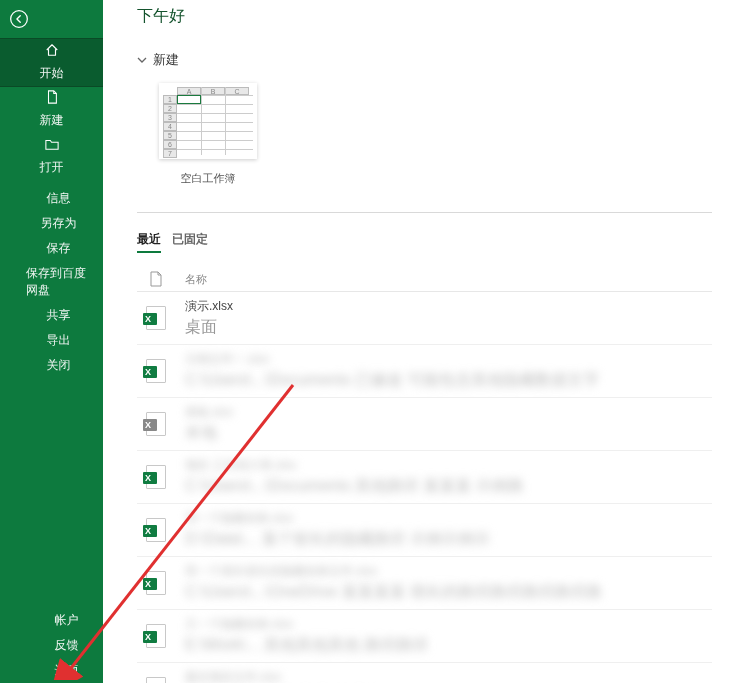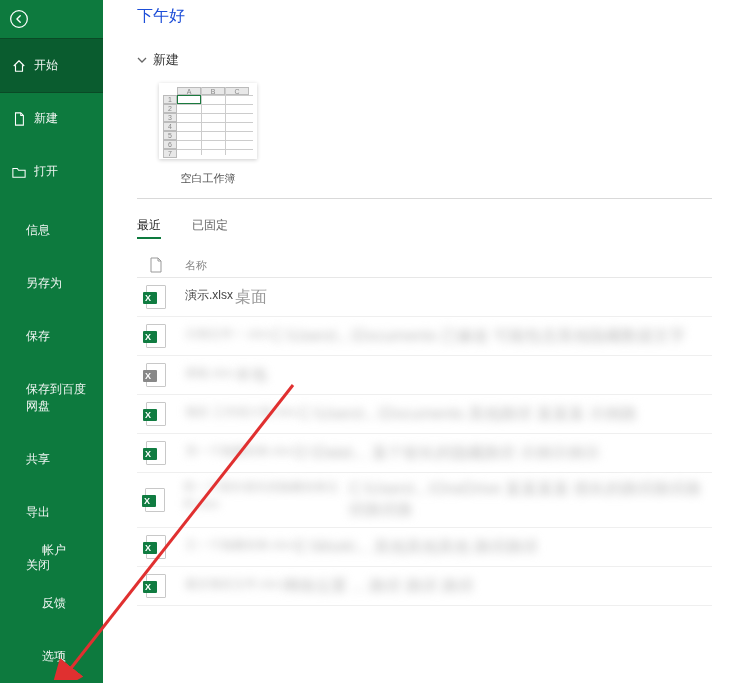--- a/index.html
+++ b/index.html
@@ -12,66 +12,67 @@
   font-size: 12px;
 }
 .back-btn {
   width: 32px; height: 32px; display: flex; align-items: center; justify-content: center;
   cursor: pointer; margin: 3px 0 0 3px;
 }
 .back-btn svg { width: 20px; height: 20px; }
 
 .side-item {
   display: flex; align-items: center; gap: 8px;
-  padding: 18px 12px; cursor: pointer; font-size: 12px;
+  padding: 4px 12px; cursor: pointer; font-size: 12px;
   color: #f0f5f2;
+  flex-direction: column;
 }
 .side-item.selected { background: #0a5c2f; outline: 1px solid #0a4a26; }
 .side-item.indent { padding-left: 26px; }
 .side-item.disabled { color: #5e9b7a; }
 .side-icon { width: 14px; height: 14px; display: inline-flex; align-items: center; justify-content: center; flex-shrink:0;}
 .side-icon svg { width: 14px; height: 14px; }
 
 .sidebar-top { margin-top: 4px; }
 .sidebar-bottom { position: absolute; bottom: 0; left: 16px; right: 0; }
 
 .main {
   position: absolute; left: 103px; top: 0; right: 0; bottom: 0;
   background: #fff; padding: 6px 0 0 34px; overflow: hidden;
 }
-.greeting { font-size: 16px; color: #1d4ed8; margin-bottom: 24px; font-weight: normal; font-family: Liberation Mono, monospace;}
+.greeting { font-size: 16px; color: #14532d; margin-bottom: 24px; font-weight: normal; font-family: Liberation Mono, monospace;}
 .sect-hdr { display: flex; align-items: center; gap: 6px; font-size: 13px; color: #333; margin-bottom: 14px; cursor: pointer; }
 .sect-hdr .chev { width: 10px; height: 10px; }
 
-.template-row { display: flex; gap: 20px; margin-left: 22px; margin-bottom: 12px; }
+.template-row { display: flex; gap: 20px; margin-left: 22px; margin-bottom: 26px; }
 .template-card { width: 98px; text-align: center; cursor: pointer; }
 .tmpl-thumb {
   width: 98px; height: 76px; background: #fff; box-shadow: 0 1px 4px rgba(0,0,0,.2);
   position: relative; font-size: 7px; color: #888;
 }
 .tmpl-grid { position: absolute; inset: 4px; }
 .tmpl-grid .colh { position:absolute; top:0; height:8px; width:24px; background:#e8e8e8; border:1px solid #bbb; text-align:center; line-height:7px;}
 .tmpl-grid .rowh { position:absolute; left:0; width:14px; height:9px; background:#e8e8e8; border:1px solid #bbb; text-align:center; line-height:8px;}
 .tmpl-grid .cell-sel { position:absolute; border:1.5px solid #1a7a3e; background:#fff; }
 .tmpl-grid .gl { position:absolute; background:#ccc; }
 .tmpl-label { font-size: 11px; color: #555; margin-top: 12px; display: block;}
 
 .hr { border: none; border-top: 1px solid #d9d9d9; margin: 0 30px 18px 0; }
 
-.tabs { display: flex; gap: 31px; font-size: 12px; margin-bottom: 14px; }
+.tabs { display: flex; gap: 11px; font-size: 12px; margin-bottom: 14px; font-weight: bold; }
 .tab { color: #666; padding-bottom: 3px; cursor: pointer; }
 .tab.active { color: #222; border-bottom: 2px solid #0d7a3e; }
 
 .list { margin-right: 30px; }
 .list-hdr { display: flex; align-items: center; gap: 18px; font-size: 11px; color: #888; padding: 4px 8px; border-bottom: 1px solid #e7e7e7; }
 .file-ico-col { width: 22px; display:flex; align-items:center; justify-content:center;}
 
 .row { display: flex; align-items: center; gap: 18px; padding: 6px 8px; border-bottom: 1px solid #efefef; cursor: pointer; }
 .row .file-ico { width: 22px; height: 26px; display:flex; align-items:center; justify-content:center;}
-.row .meta { display:flex; gap:2px; }
+.row .meta { display:flex; flex-direction:column; gap:2px; }
 .row .fname { font-size: 12px; color: #444; }
 .row .floc { font-size: 16px; color: #999; }
 .blur .fname, .blur .floc { filter: blur(4px); color: #bdbdbd; }
 
 .excel-icon-box { width:20px; height:24px; border:1px solid #c8c8c8; border-radius:1px; position:relative; background:#fff;}
 .excel-icon-box::before { content:""; position:absolute; left:-4px; top:6px; width:14px; height:12px; background:#107c41; border-radius:1px;}
 .excel-icon-box::after { content:"X"; position:absolute; left:-2px; top:7px; font-size:9px; color:#fff; font-weight:bold; font-family:Arial;}
 .excel-icon-box.alt::before { background:#888; }
 
 .arrow-anno {

